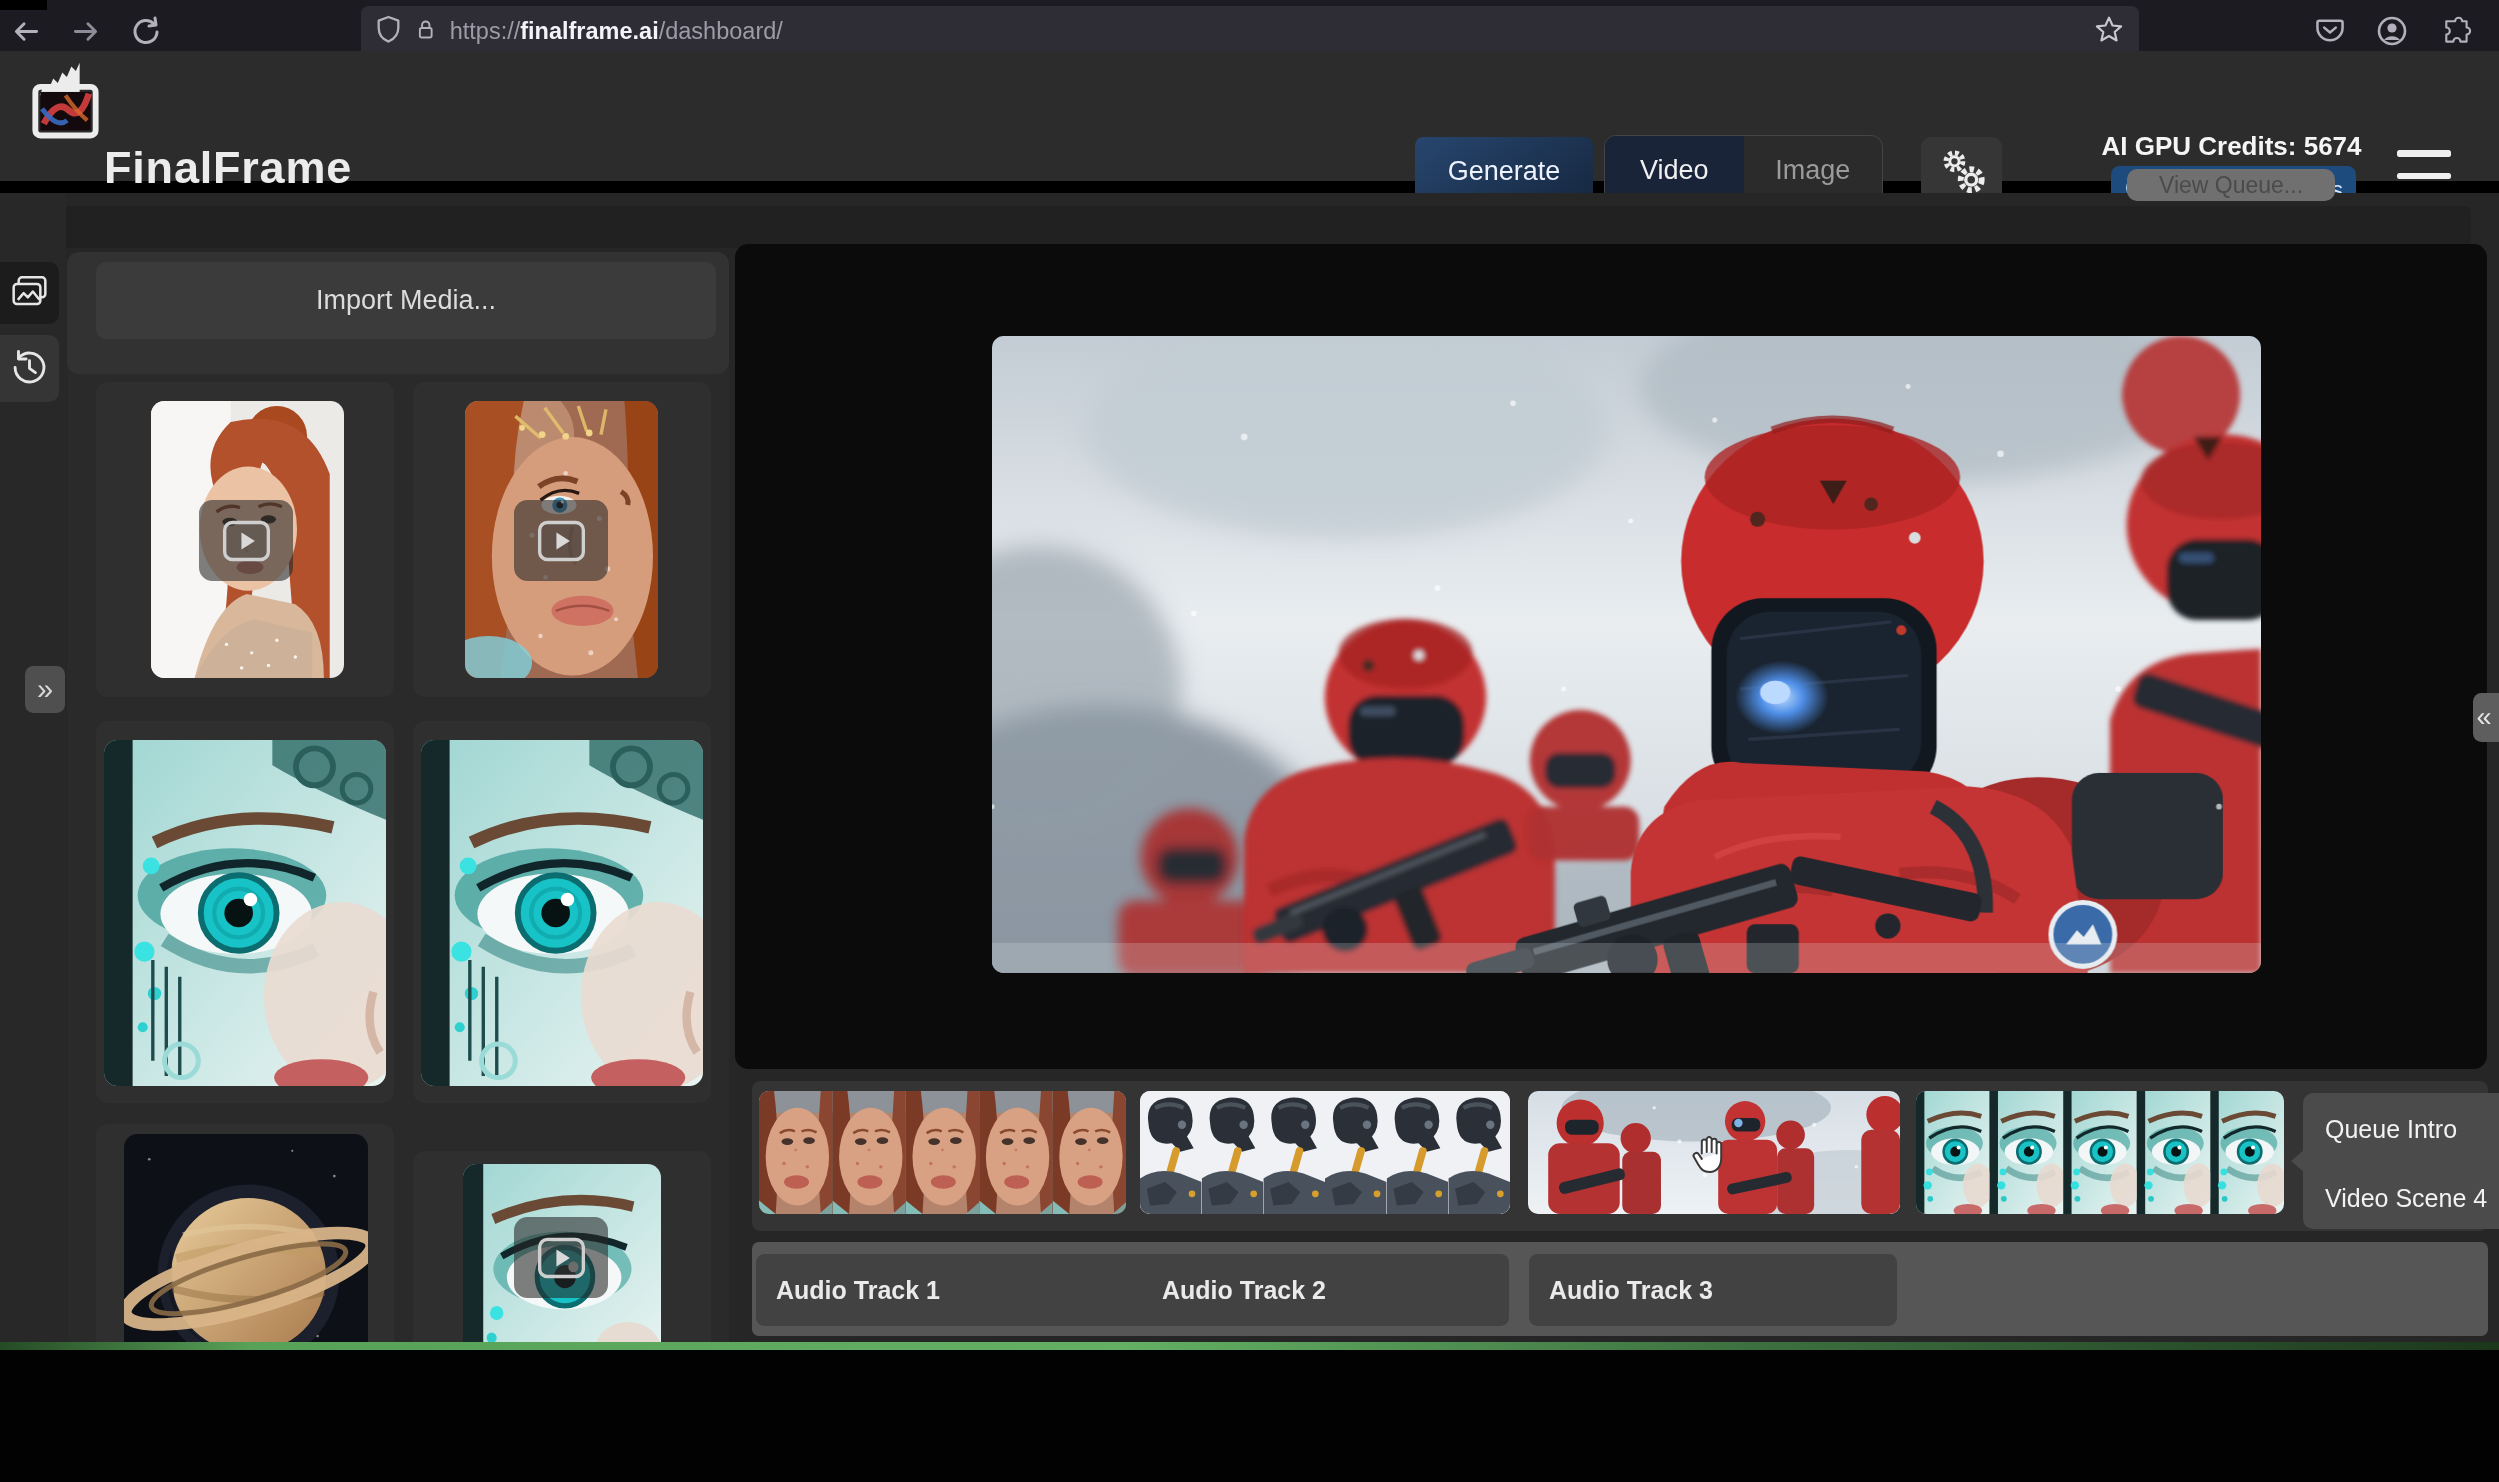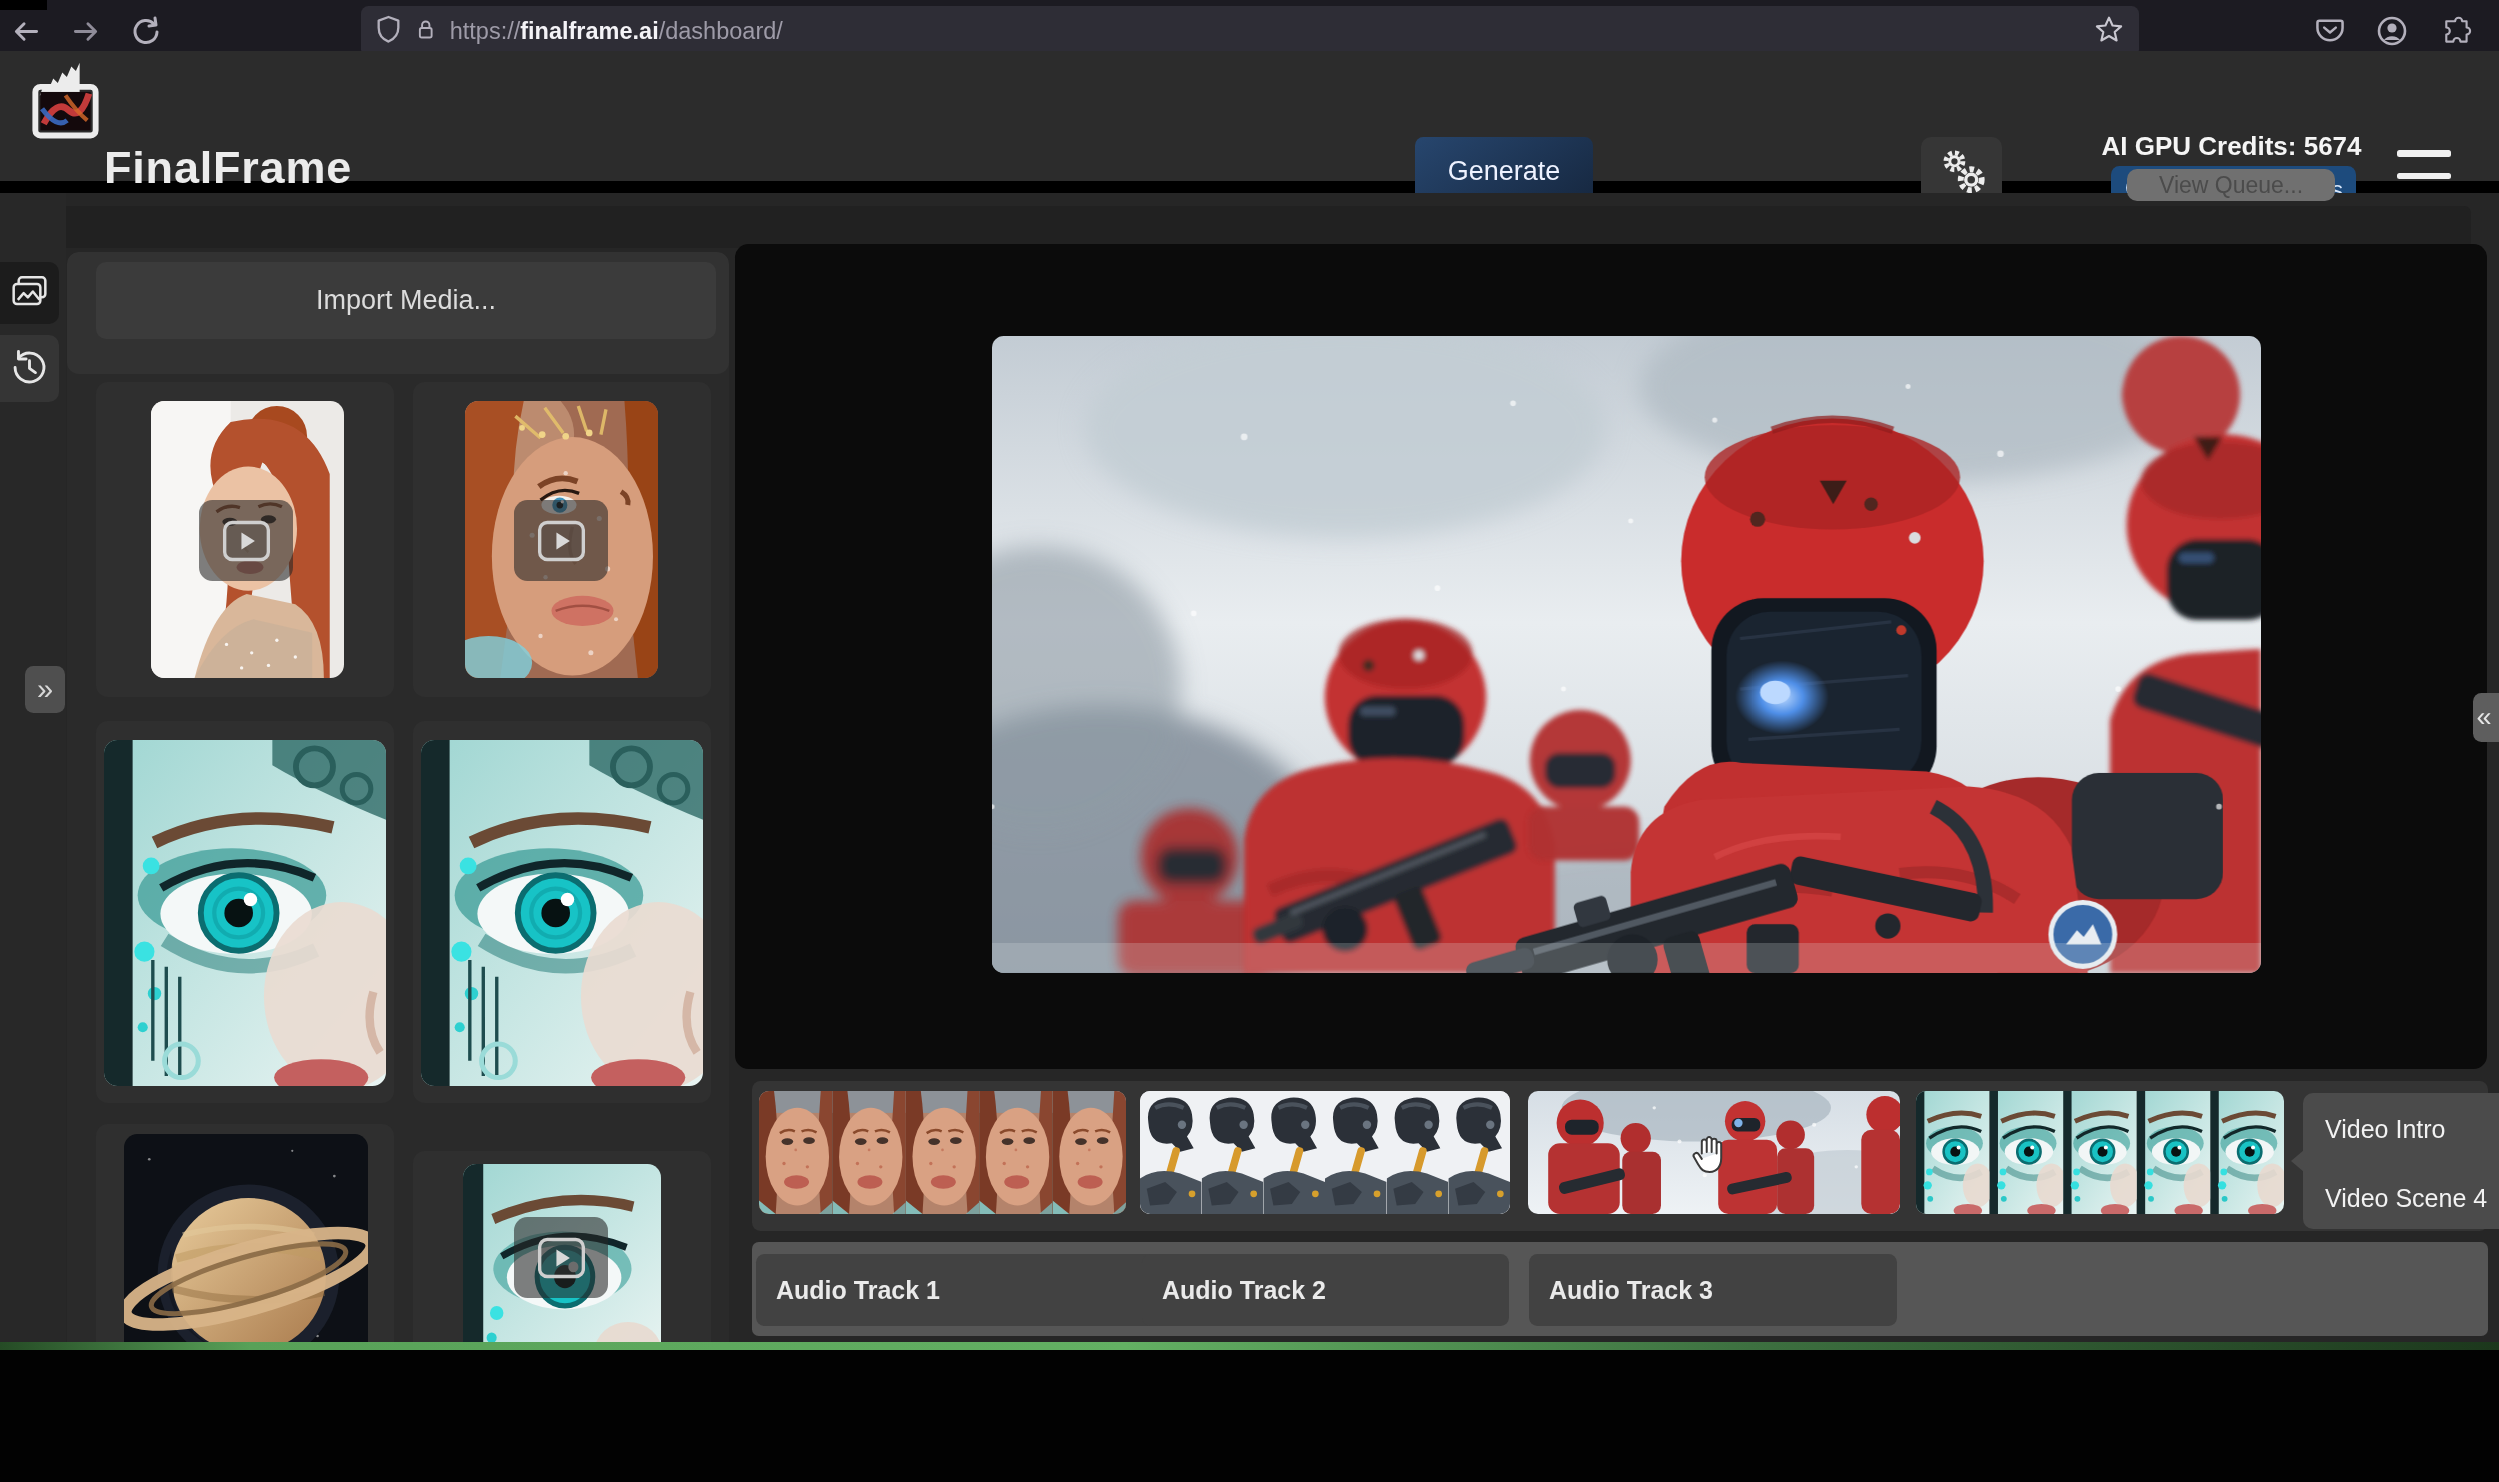--- a/index.html
+++ b/index.html
@@ -240,20 +240,28 @@
       <path d="M40 36 q12 18 26 30" stroke="#d86a2a" stroke-width="5" fill="none" opacity=".8"></path>
     </svg>
   </div>
   <div id="logotxt" class="abs">FinalFrame</div>
 
 
   <div id="genbtn" class="abs">
       <span>Generate</span>
     </div>
 
+  <div id="seg" class="abs">
+    <div class="seghalf" id="segvideo">
+        <span>Video</span>
+      </div>
+    <div class="seghalf" id="segimage">
+        <span>Image</span>
+      </div>
+  </div>
 
   <div id="gearbtn" class="abs">
     <span>
       <svg width="52" height="49" viewBox="0 0 62 58">
         <g stroke="#ececec" fill="none">
           <circle cx="22" cy="18" r="10" stroke-width="6" stroke-dasharray="4.5 3.4"></circle>
           <circle cx="22" cy="18" r="5.5" stroke-width="3.5"></circle>
           <circle cx="42" cy="40" r="12.5" stroke-width="7" stroke-dasharray="5.4 4"></circle>
           <circle cx="42" cy="40" r="6.5" stroke-width="4"></circle>
         </g>
@@ -669,21 +677,21 @@
     <use href="#fC" x="0" width="88" height="146"></use>
       <use href="#fC" x="88" width="88" height="146"></use>
     <use href="#fC" x="176" width="88" height="146"></use>
       <use href="#fC" x="264" width="88" height="146"></use>
     <use href="#fC" x="352" width="88" height="146"></use>
   </svg>
 </div>
 
 <div id="tnotch" class="abs"></div>
 <div id="tlabels" class="abs">
-  <div class="lab" style="top:22px">Video Intro</div>
+  <div class="lab" style="top:22px">Queue Intro</div>
   <div class="lab" style="top:91px">Video Scene 4</div>
 </div>
 
 <div id="cursor" class="abs">
   <svg viewBox="0 0 24 28" width="37" height="44">
     <path d="M7 13 V5.5 a1.6 1.6 0 0 1 3.2 0 V12 M10.2 12 V4 a1.6 1.6 0 0 1 3.2 0 v8 M13.4 12 V5 a1.6 1.6 0 0 1 3.2 0 v7.5 M16.6 13 V7 a1.5 1.5 0 0 1 3 0 v9 c0 5 -2.5 9 -7.5 9 c-4 0 -5.5 -1.5 -7.5 -5 L2 15.5 a1.8 1.8 0 0 1 3 -2 l2 3" fill="#ffffff" stroke="#3a3a3a" stroke-width="1.3" stroke-linejoin="round" stroke-linecap="round"></path>
   </svg>
 </div>
 
 <div id="austrip" class="abs"></div>

